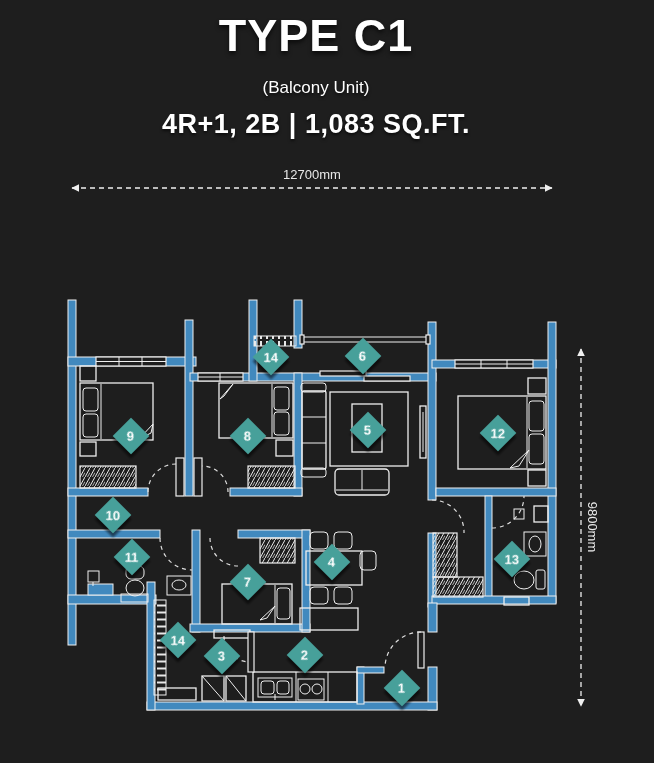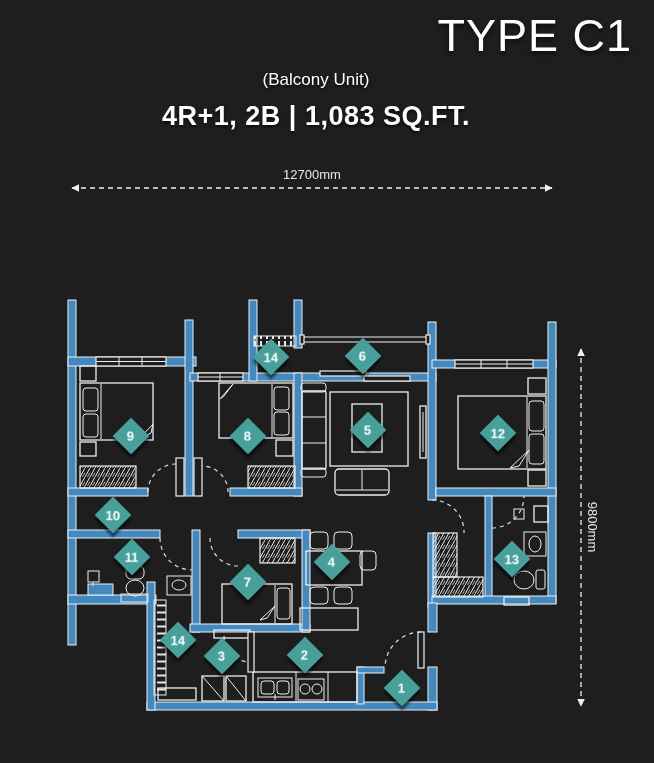--- a/index.html
+++ b/index.html
@@ -4,22 +4,22 @@
 <style>
   :root{
     --bg:#1e1e1e; --wall:#4189be; --marker:#47a09a; --line:#efefef; --txt:#ffffff;
   }
   html,body{margin:0;padding:0;background:#111;}
   .stage{
     position:relative;width:654px;height:763px;background:var(--bg);
     overflow:hidden;font-family:"Liberation Sans",sans-serif;
   }
   .header{position:absolute;top:10px;left:0;width:632px;text-align:center;color:var(--txt);}
-  .title{font-size:45px;font-weight:400;letter-spacing:1px;text-shadow:0 3px 4px rgba(0,0,0,.6);text-align:right;}
-  .subtitle{font-size:17px;font-weight:400;margin-top:8px;text-shadow:0 2px 3px rgba(0,0,0,.6);}
+  .title{font-size:45px;font-weight:700;letter-spacing:1px;text-shadow:0 3px 4px rgba(0,0,0,.6);}
+  .subtitle{font-size:17px;font-weight:400;margin-top:16px;text-shadow:0 2px 3px rgba(0,0,0,.6);}
   .specs{font-size:27px;font-weight:700;margin-top:11px;letter-spacing:.5px;text-shadow:0 2px 3px rgba(0,0,0,.6);}
   svg{position:absolute;top:0;left:0;}
   .wall{fill:var(--wall);stroke:var(--line);stroke-width:1;}
   .frame{fill:var(--bg);stroke:var(--line);stroke-width:1.2;}
   .furn{fill:none;stroke:var(--line);stroke-width:1.3;}
   .furnThin{fill:none;stroke:var(--line);stroke-width:1;}
   .arc{fill:none;stroke:#dedede;stroke-width:1.2;stroke-dasharray:4 4;}
   .dim{stroke:var(--line);stroke-width:1.3;stroke-dasharray:5 4;}
   .dimtxt{fill:#e8e8e8;font-size:13px;font-family:"Liberation Sans",sans-serif;}
   .marker{

